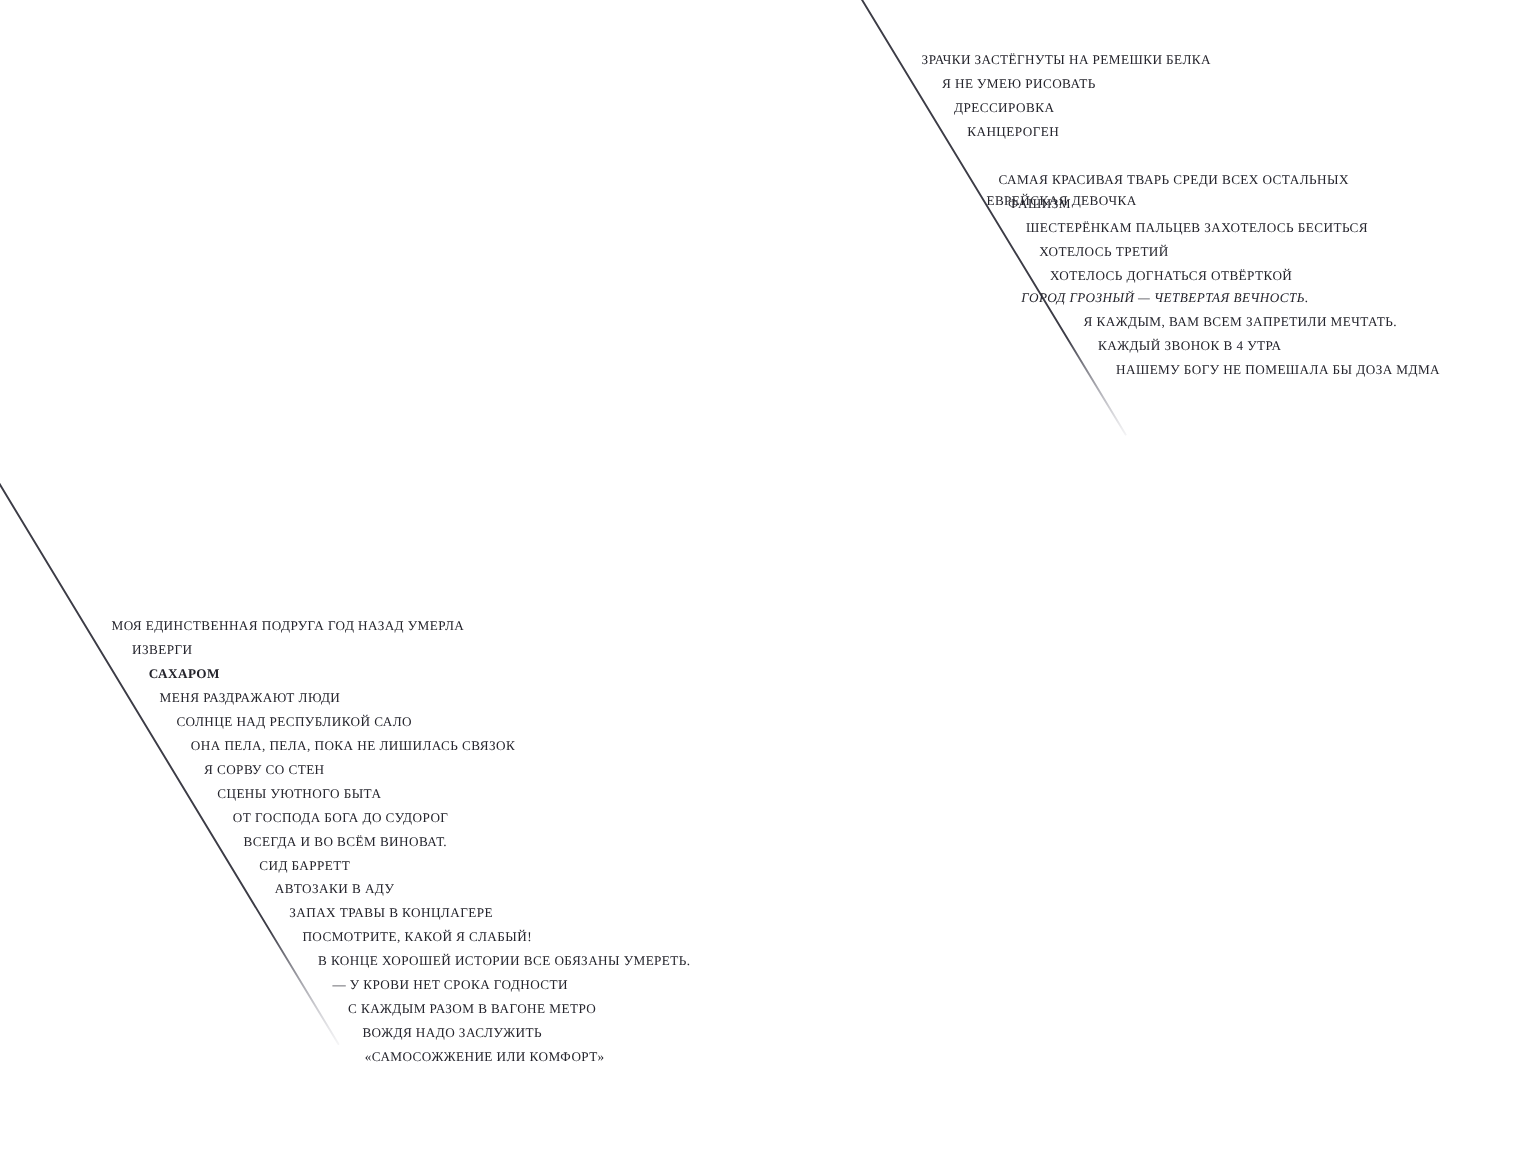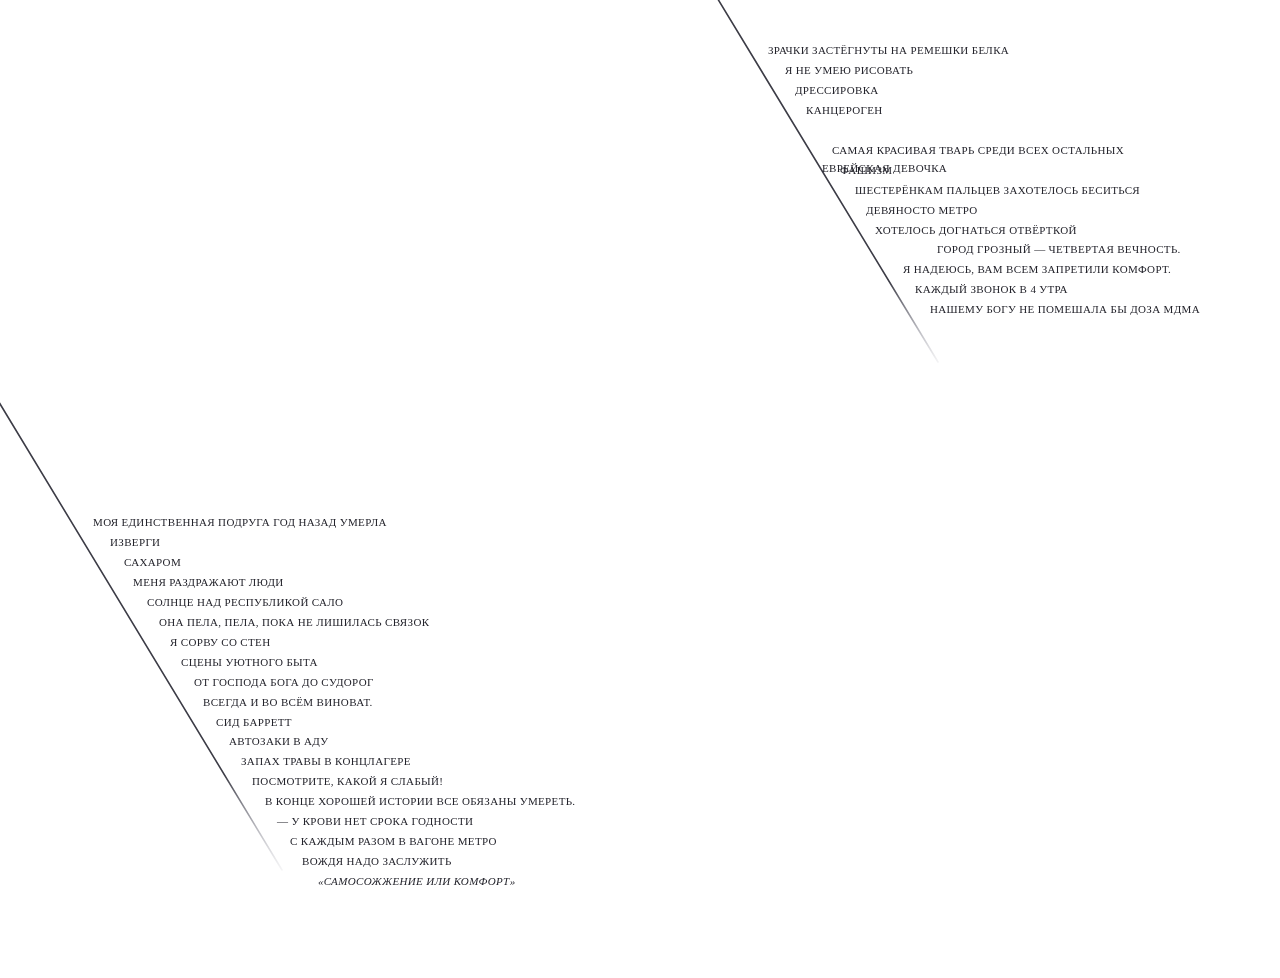--- a/index.html
+++ b/index.html
@@ -102,47 +102,47 @@
       <div class="entry" style="left: 0px; top: 145px;">
         <span class="label" style="left: 832px;">САМАЯ КРАСИВАЯ ТВАРЬ СРЕДИ ВСЕХ ОСТАЛЬНЫХ</span>
       </div>
       <div class="entry" style="left: 0px; top: 165px;">
         <span class="label" style="left: 840px;">ФАШИЗМ</span>
       </div>
       <div class="entry" style="left: 0px; top: 185px;">
         <span class="label" style="left: 855px;">ШЕСТЕРЁНКАМ ПАЛЬЦЕВ ЗАХОТЕЛОСЬ БЕСИТЬСЯ</span>
       </div>
       <div class="entry" style="left: 0px; top: 205px;">
-        <span class="label" style="left: 866px;">ДЕВЯНОСТО МЕТРО</span>
+        <span class="label" style="left: 866px;">ХОТЕЛОСЬ ТРЕТИЙ</span>
       </div>
       <div class="entry" style="left: 0px; top: 225px;">
         <span class="label" style="left: 875px;">ХОТЕЛОСЬ ДОГНАТЬСЯ ОТВЁРТКОЙ</span>
       </div>
       <div class="entry" style="left: 0px; top: 244px;">
-        <span class="label" style="left: 937px;">ГОРОД ГРОЗНЫЙ — ЧЕТВЕРТАЯ ВЕЧНОСТЬ.</span>
+        <span class="label" style="left: 851px; font-style: italic;">ГОРОД ГРОЗНЫЙ — ЧЕТВЕРТАЯ ВЕЧНОСТЬ.</span>
       </div>
       <div class="entry" style="left: 0px; top: 264px;">
-        <span class="label" style="left: 903px;">Я НАДЕЮСЬ, ВАМ ВСЕМ ЗАПРЕТИЛИ КОМФОРТ.</span>
+        <span class="label" style="left: 903px;">Я КАЖДЫМ, ВАМ ВСЕМ ЗАПРЕТИЛИ МЕЧТАТЬ.</span>
       </div>
       <div class="entry" style="left: 0px; top: 284px;">
         <span class="label" style="left: 915px; text-align: right;">КАЖДЫЙ ЗВОНОК В 4 УТРА</span>
       </div>
       <div class="entry" style="left: 0px; top: 304px;">
         <span class="label" style="left: 930px;">НАШЕМУ БОГУ НЕ ПОМЕШАЛА БЫ ДОЗА МДМА</span>
       </div>
     </div>
   <div class="block block-bottom">
       <div class="entry" style="left: 0px; top: 517px;">
         <span class="label" style="left: 93px; text-align: right;">МОЯ ЕДИНСТВЕННАЯ ПОДРУГА ГОД НАЗАД УМЕРЛА</span>
       </div>
       <div class="entry" style="left: 0px; top: 537px;">
         <span class="label" style="left: 110px;">ИЗВЕРГИ</span>
       </div>
       <div class="entry" style="left: 0px; top: 557px;">
-        <span class="label" style="left: 124px;">САХАРОМ</span>
+        <span class="label" style="left: 124px; font-weight: bold;">САХАРОМ</span>
       </div>
       <div class="entry" style="left: 0px; top: 577px;">
         <span class="label" style="left: 133px;">МЕНЯ РАЗДРАЖАЮТ ЛЮДИ</span>
       </div>
       <div class="entry" style="left: 0px; top: 597px;">
         <span class="label" style="left: 147px;">СОЛНЦЕ НАД РЕСПУБЛИКОЙ САЛО</span>
       </div>
       <div class="entry" style="left: 0px; top: 617px;">
         <span class="label" style="left: 159px;">ОНА ПЕЛА, ПЕЛА, ПОКА НЕ ЛИШИЛАСЬ СВЯЗОК</span>
       </div>
@@ -176,17 +176,17 @@
       <div class="entry" style="left: 0px; top: 816px;">
         <span class="label" style="left: 277px;">— У КРОВИ НЕТ СРОКА ГОДНОСТИ</span>
       </div>
       <div class="entry" style="left: 0px; top: 836px;">
         <span class="label" style="left: 290px;">С КАЖДЫМ РАЗОМ В ВАГОНЕ МЕТРО</span>
       </div>
       <div class="entry" style="left: 0px; top: 856px;">
         <span class="label" style="left: 302px;">ВОЖДЯ НАДО ЗАСЛУЖИТЬ</span>
       </div>
       <div class="entry" style="left: 0px; top: 876px;">
-        <span class="label" style="left: 318px; font-style: italic;">«САМОСОЖЖЕНИЕ ИЛИ КОМФОРТ»</span>
+        <span class="label" style="left: 304px;">«САМОСОЖЖЕНИЕ ИЛИ КОМФОРТ»</span>
       </div>
     </div>
 
 </div>
 
 </body></html>

